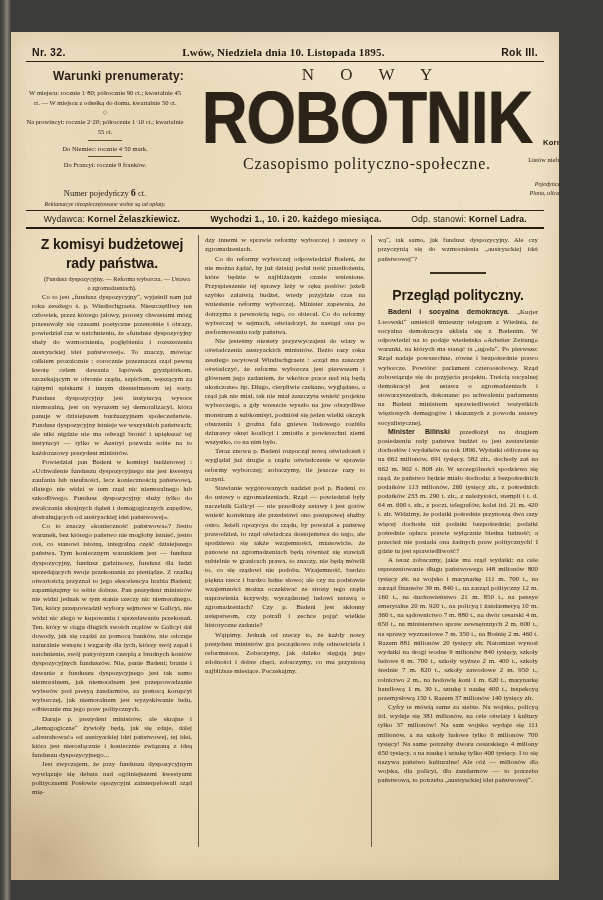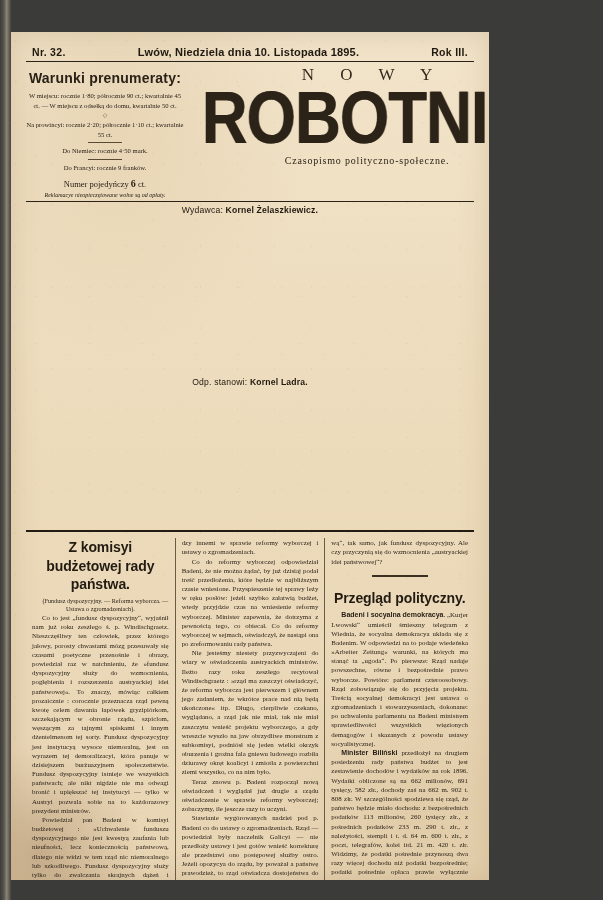--- a/index.html
+++ b/index.html
@@ -25,21 +25,21 @@
   #gutter-strip {
     position: absolute;
     left: 0; top: 0;
     width: 11px; height: 900px;
     background: linear-gradient(to right, #3b3b39 0%, #58544c 35%, #8a8377 60%, #6d675d 78%, #45433e 100%);
   }
   #paper {
     position: absolute;
     left: 11px;
     top: 32px;
-    width: 478px;
+    width: 548px;
     height: 848px;
     background: #eeddc0;
     background-image:
       radial-gradient(ellipse 60% 40% at 22% 10%, rgba(205,175,130,0.25), rgba(0,0,0,0) 70%),
       radial-gradient(ellipse 50% 30% at 85% 92%, rgba(200,170,125,0.22), rgba(0,0,0,0) 70%),
       radial-gradient(ellipse 30% 18% at 6% 97%, rgba(120,80,45,0.30), rgba(0,0,0,0) 72%),
       linear-gradient(to bottom, #f2e4ca 0%, #eddcbd 40%, #e8d5b4 100%);
     box-shadow: inset 0 0 28px rgba(170,140,100,0.30);
     overflow: hidden;
   }
@@ -70,20 +70,21 @@
     justify-content: space-between;
     font-family: "Liberation Sans", sans-serif;
     font-weight: bold;
     font-size: 10.5px;
     letter-spacing: .3px;
     padding: 0 6px 3px 6px;
   }
   .issue-line .date {
     font-size: 11px;
     letter-spacing: .2px;
+    font-family: Liberation Serif, serif;
   }
   .rule-thin { border: 0; border-top: 1px solid #2a2218; margin: 0 0 0 0; }
   .rule-med  { border: 0; border-top: 2px solid #231c12; margin: 0; }
 
   
   .masthead {
     display: flex;
     align-items: stretch;
     padding-top: 4px;
   }
@@ -99,38 +100,39 @@
   .mast-col.right { flex: 0 0 166px; }
   .mast-center {
     flex: 1 1 auto;
     text-align: center;
     padding: 0 4px;
     margin-left: 23px;
   }
   .mast-col .hdr {
     font-family: "Liberation Sans", sans-serif;
     font-weight: bold;
-    font-size: 14px;
+    font-size: 12px;
     letter-spacing: .2px;
     margin-bottom: 3px;
+    text-align: right;
   }
   .mast-col p { margin: 0 0 2px 0; }
   .mini-rule {
     width: 34px; height: 0;
     border-top: 1px solid #5a4a35;
     margin: 3px auto;
   }
   .mini-diamond {
     width: 100%; text-align: center;
     font-size: 6px; color: #5a4a35; line-height: 1; margin: 2px 0;
   }
   .single-num {
     font-size: 8.5px;
     font-family: "Liberation Serif", serif;
-    margin-top: 4px;
+    margin-top: 16px;
   }
   .single-num .big { font-weight: bold; font-size: 10px; }
   .reclam {
     font-style: italic;
     font-size: 6px;
     line-height: 1.35;
     margin-top: 2px;
   }
   .mast-col.right .addr-strong {
     font-family: "Liberation Sans", sans-serif;
@@ -174,21 +176,21 @@
     color: #2b2218;
     text-shadow:
        0.6px 0 0 rgba(43,34,24,.55),
       -0.6px 0 0 rgba(43,34,24,.35),
        0 0.6px 0 rgba(43,34,24,.30);
     margin: 2px 0 16px 0;
     white-space: nowrap;
   }
   .subtitle1 {
     font-family: "Liberation Serif", serif;
-    font-size: 10px;
+    font-size: 16px;
     letter-spacing: .8px;
     color: #2b2218;
     margin-top: 3px;
   }
   .subtitle2 {
     font-family: "Liberation Sans", sans-serif;
     font-weight: bold;
     font-size: 10px;
     letter-spacing: .9px;
     color: #241d14;
@@ -197,21 +199,20 @@
 
   
   .bar-row {
     display: flex;
     align-items: center;
     font-family: "Liberation Sans", sans-serif;
     font-weight: bold;
     font-size: 8.6px;
     letter-spacing: .2px;
     padding: 3px 0 3px 0;
-    flex-direction: column;
   }
   .bar-row .cell-l { flex: 0 0 172px; text-align: center; }
   .bar-row .cell-c { flex: 1 1 auto; text-align: center; }
   .bar-row .cell-r { flex: 0 0 150px; text-align: center; }
   .bar-row .lbl { font-weight: normal; }
 
   
   .columns {
     display: flex;
     margin-top: 6px;
@@ -318,20 +319,23 @@
           <p class="it">Pojedyńcze numera nabywać można w Biurach dzienników p. Plona, ulica Karola Ludwika i p. Olszewskiego, ulica Kilińskiego.</p>
         </div>
       </div>
 
       <hr class="rule-thin">
 
       <div class="bar-row">
         <div class="cell-l">
           <span class="lbl">Wydawca:</span>
           <span>Kornel Żelaszkiewicz.</span>
+        </div>
+        <div class="cell-c">
+          <span>Wychodzi 1., 10. i 20. każdego miesiąca.</span>
         </div>
         <div class="cell-r">
           <span class="lbl">Odp. stanowi:</span>
           <span>Kornel Ladra.</span>
         </div>
       </div>
 
       <hr class="rule-med">
 
       <div class="columns">

